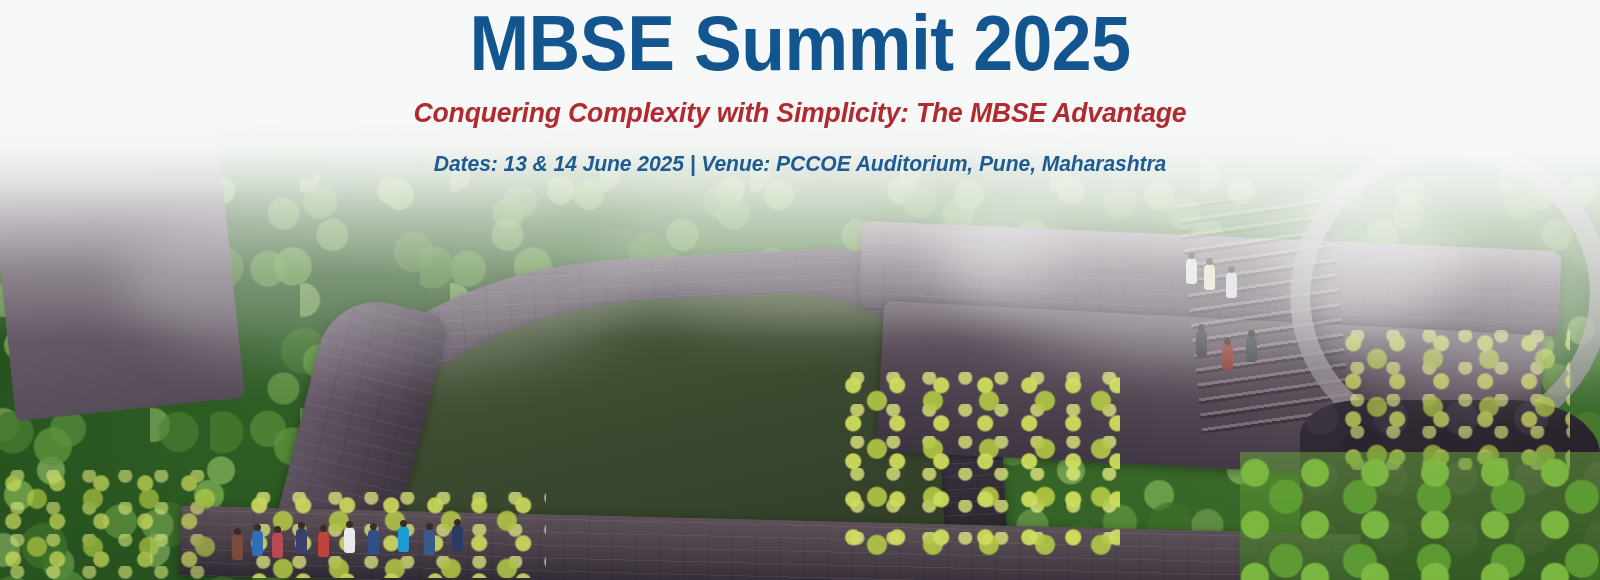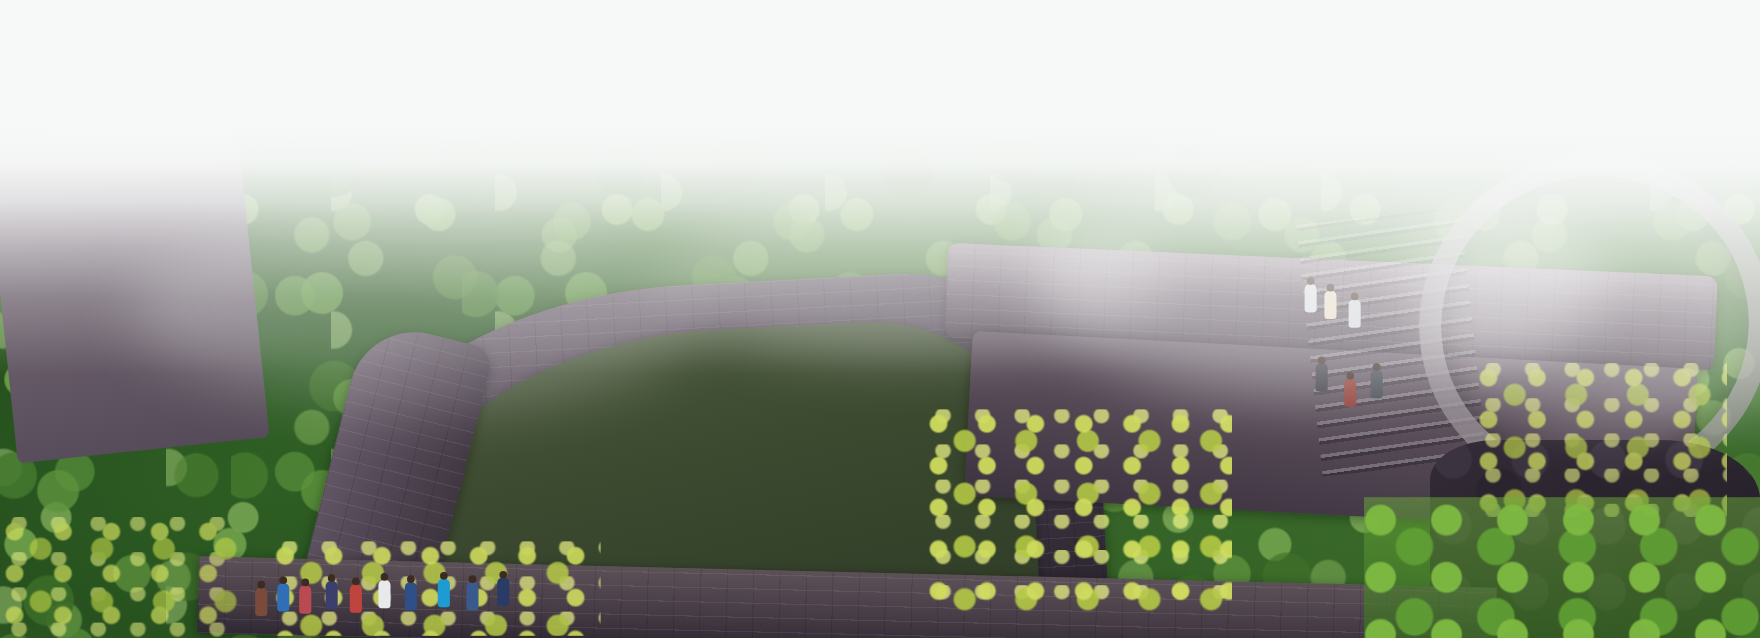--- a/index.html
+++ b/index.html
@@ -357,14 +357,19 @@
 
     <div class="mist" style="left:940px;  top:150px; width:520px; height:210px; opacity:.72;"></div>
     <div class="mist" style="left:1280px; top:120px; width:420px; height:260px; opacity:.60;"></div>
     <div class="mist" style="left:120px;  top:190px; width:520px; height:180px; opacity:.42;"></div>
     <div class="mist" style="left:600px;  top:176px; width:460px; height:150px; opacity:.50;"></div>
 
     <div class="haze-right"></div>
     <div class="top-fade"></div>
   </div>
 
+  <div class="header-text">
+    <h1 class="title">MBSE Summit 2025</h1>
+    <p class="subtitle">Conquering Complexity with Simplicity: The MBSE Advantage</p>
+    <p class="dateline">Dates: 13 &amp; 14 June  2025 | Venue: PCCOE Auditorium, Pune, Maharashtra</p>
+  </div>
 
 </div>
 
 </body></html>

